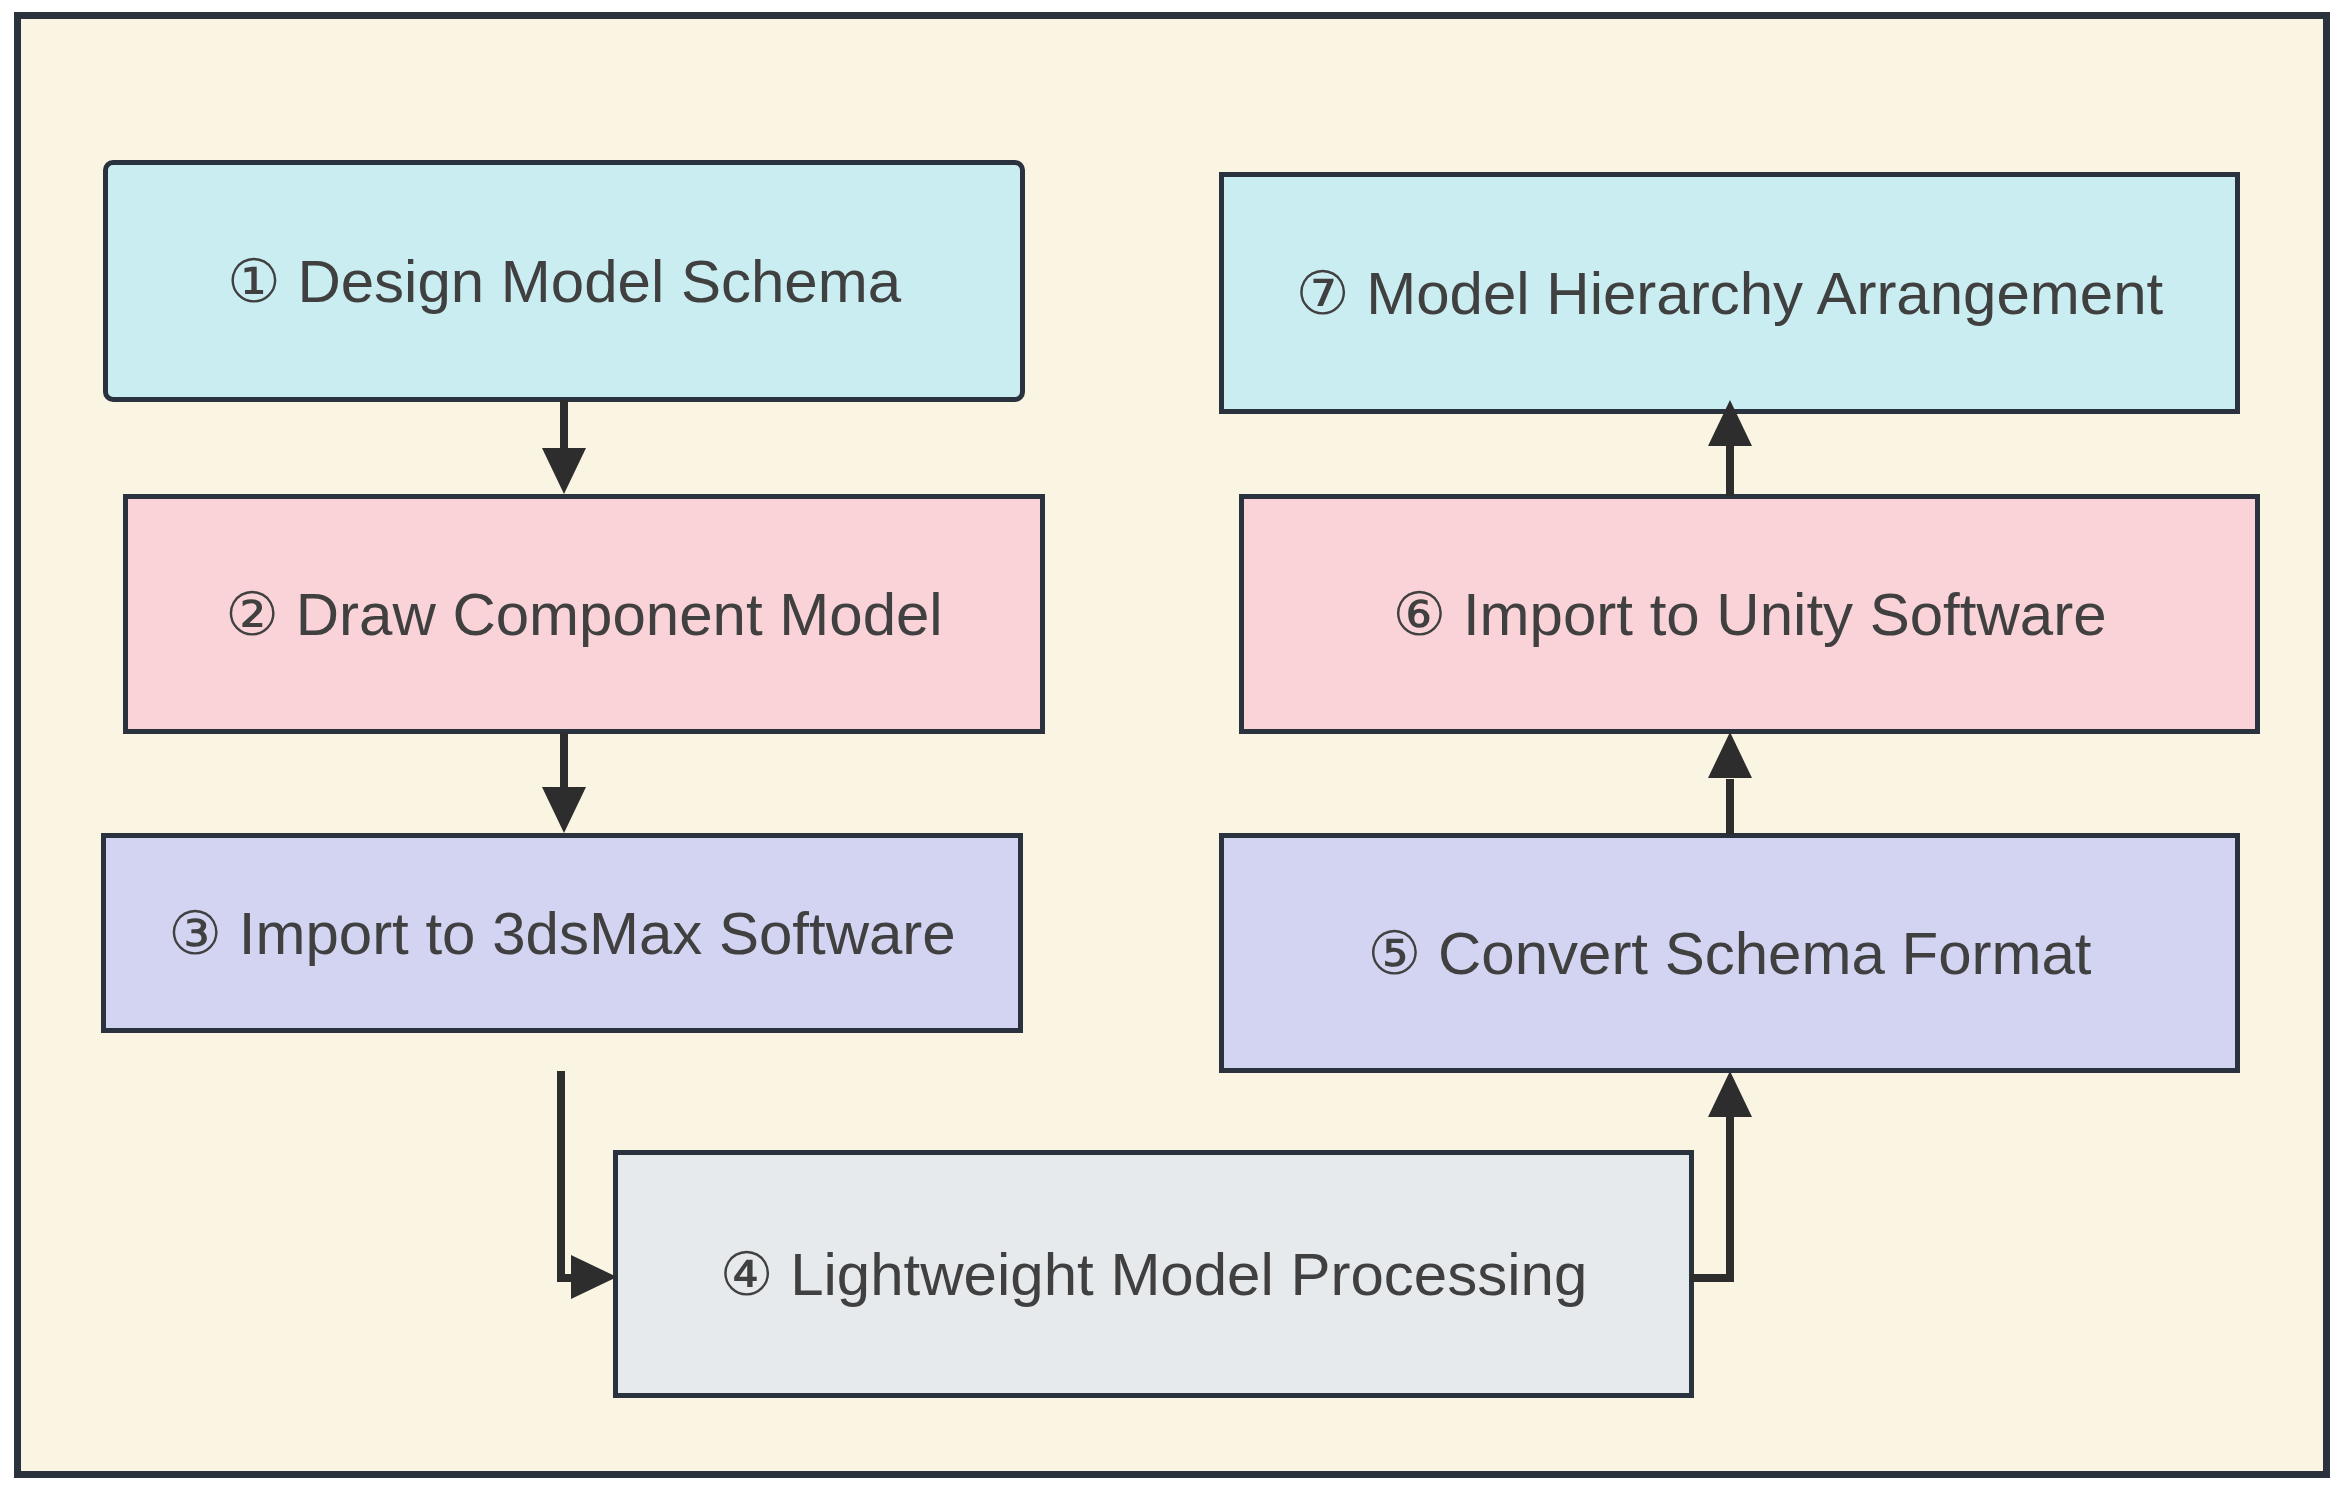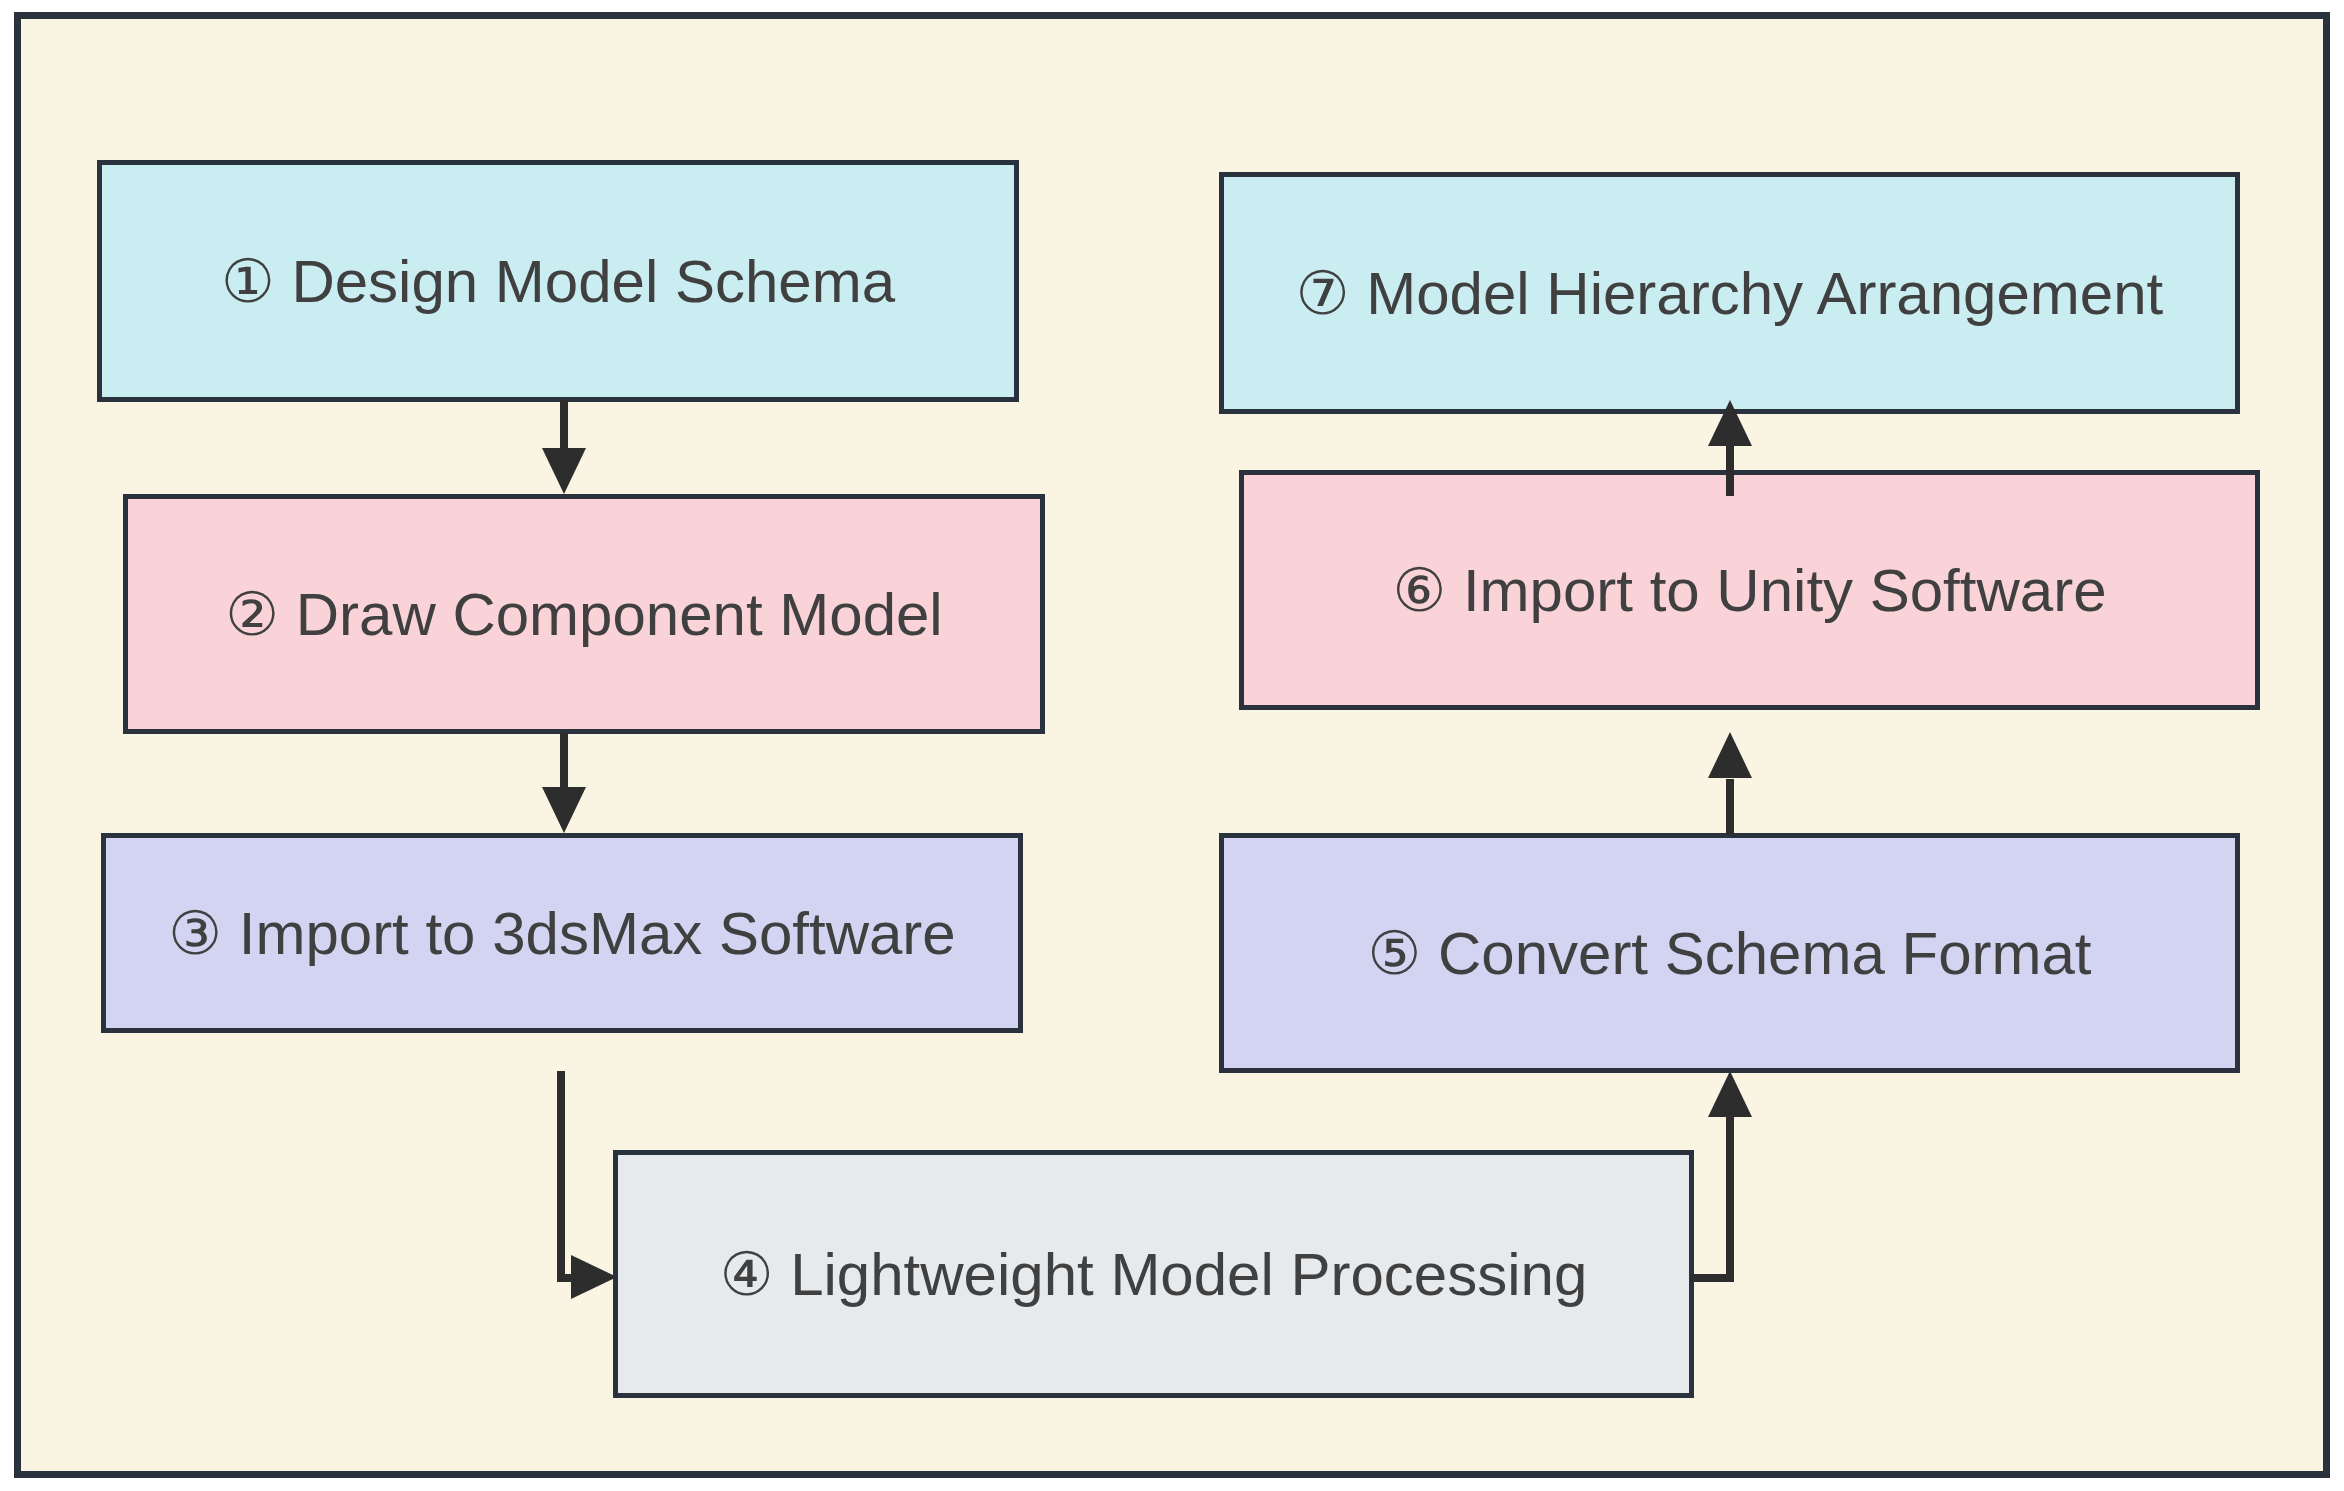--- a/index.html
+++ b/index.html
@@ -36,26 +36,26 @@
     font-size: 60px;
     line-height: 1.15;
     color: var(--text, #404040);
     white-space: nowrap;
   }
   .fill-cyan     { background: var(--cyan, #c9edf0); }
   .fill-pink     { background: var(--pink, #f9d3d7); margin-left: 20px; }
   .fill-lavender { background: var(--lavender, #d2d4f2); }
   .fill-gray     { background: var(--gray, #e7eaed); }
 
-  .b1 { left: 97px;  top: 160px;  width: 922px;  height: 242px; }
+  .b1 { left: 103px;  top: 160px;  width: 922px;  height: 242px; border-radius: 10px; }
   .b2 { left: 103px;  top: 494px;  width: 922px;  height: 240px; }
   .b3 { left: 101px;  top: 833px;  width: 922px;  height: 200px; }
   .b4 { left: 613px;  top: 1150px; width: 1081px; height: 248px; }
   .b5 { left: 1219px; top: 833px;  width: 1021px; height: 240px; }
-  .b6 { left: 1219px; top: 470px;  width: 1021px; height: 240px; }
+  .b6 { left: 1219px; top: 494px;  width: 1021px; height: 240px; }
   .b7 { left: 1219px; top: 172px;  width: 1021px; height: 242px; }
 
   .aline {
     position: absolute;
     background: var(--arrow, #2d2d2d);
   }
   .ahead {
     position: absolute;
     width: 0; height: 0;
   }

